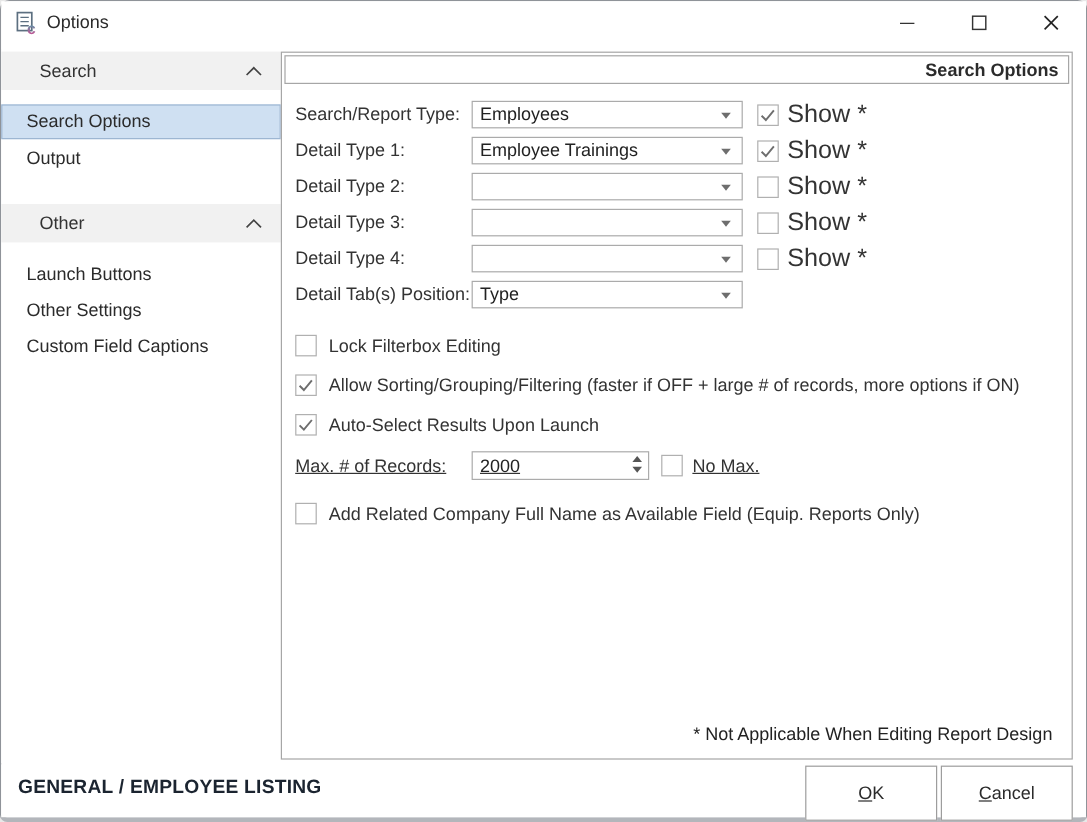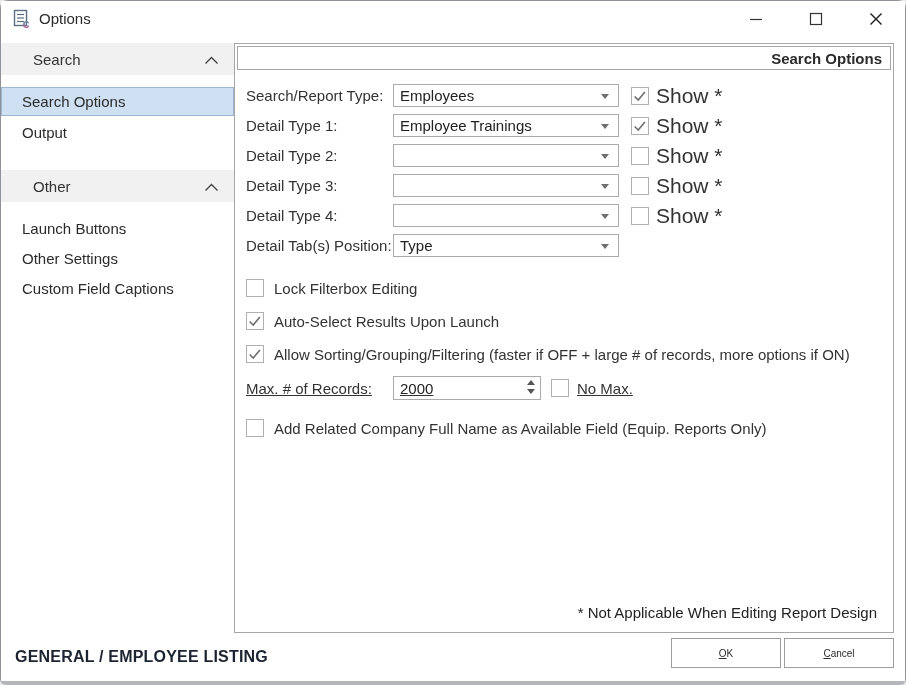--- a/index.html
+++ b/index.html
@@ -110,23 +110,23 @@
 
   .panel-note { position: absolute; right: 16px; bottom: 11px; font-size: 15px; color: #222; }
 
   
   .footer { position: absolute; left: 0; right: 0; bottom: 0; height: 44px; background: #fff; }
   .context {
     position: absolute; left: 14px; top: 11px; font-size: 16px; font-weight: bold;
     color: var(--footer_text, #1b2430); letter-spacing: 0.2px;
   }
   .btn {
-    position: absolute; top: 1px; width: 110px; height: 30px; box-sizing: border-box;
+    position: absolute; top: 1px; width: 110px; height: 46px; box-sizing: border-box;
     background: #fff; border: 1px solid #9d9d9d; font-family: "Liberation Sans", sans-serif;
-    font-size: 10px; color: #2b2b2b; cursor: default;
+    font-size: 15px; color: #2b2b2b; cursor: default;
   }
   .btn-ok { left: 670px; }
   .btn-cancel { left: 783px; }
 </style>
 </head>
 <body>
 
 <div class="window">
 
   <div class="titlebar">
@@ -285,29 +285,29 @@
           
         </span>
         <span class="cb-label">Lock Filterbox Editing</span>
       </div>
       <div class="crow">
         <span class="checkbox checked">
           <svg width="16" height="16" viewBox="0 0 18 18">
               <polyline points="3,9.5 7,13.5 14.5,4.5" fill="none" stroke="#6e6e6e" stroke-width="1.8"></polyline>
             </svg>
         </span>
-        <span class="cb-label">Auto-Select Results Upon Launch</span>
+        <span class="cb-label">Allow Sorting/Grouping/Filtering (faster if OFF + large # of records, more options if ON)</span>
       </div>
       <div class="crow">
         <span class="checkbox checked">
           <svg width="16" height="16" viewBox="0 0 18 18">
               <polyline points="3,9.5 7,13.5 14.5,4.5" fill="none" stroke="#6e6e6e" stroke-width="1.8"></polyline>
             </svg>
         </span>
-        <span class="cb-label">Allow Sorting/Grouping/Filtering (faster if OFF + large # of records, more options if ON)</span>
+        <span class="cb-label">Auto-Select Results Upon Launch</span>
       </div>
     </div>
 
     <div class="maxrow">
       <span class="flabel">Max. # of Records:</span>
       <div class="spinner">
         <span class="spin-value">2000</span>
         <span class="spin-arrows">
           <span class="spin-up"></span>
           <span class="spin-down"></span>

